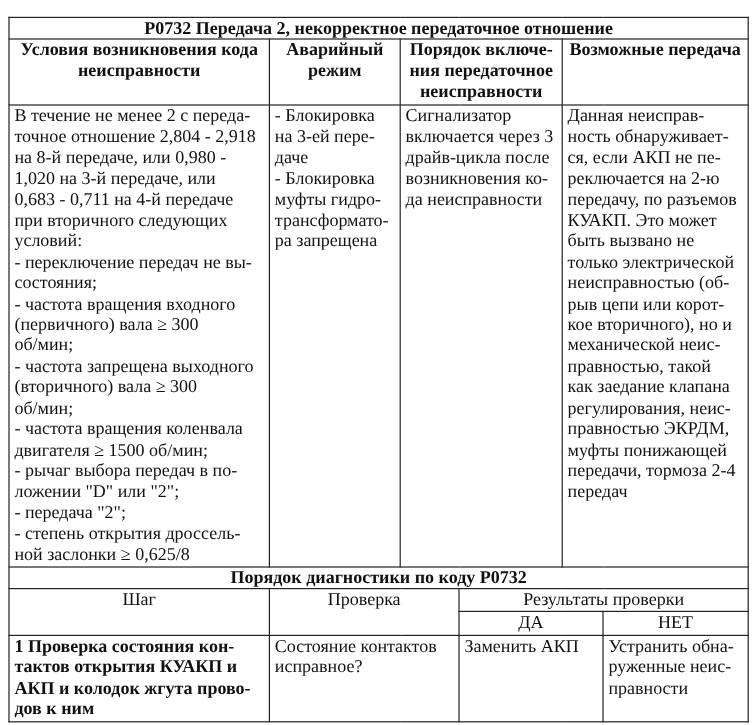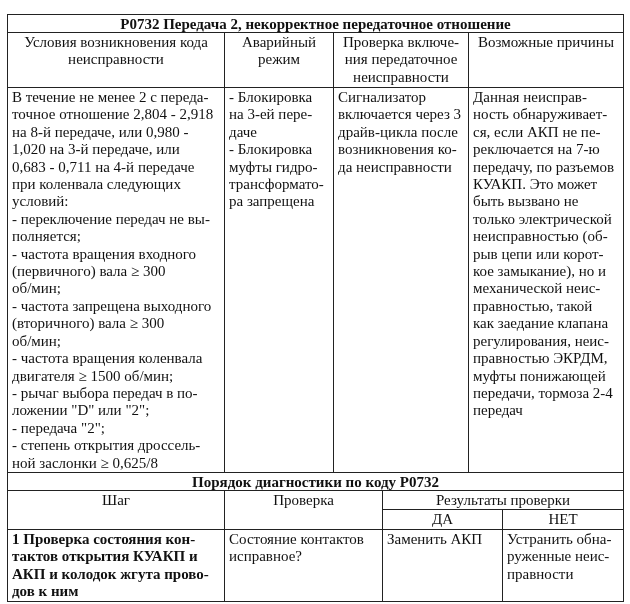--- a/index.html
+++ b/index.html
@@ -4,21 +4,21 @@
 <style>
   html, body { margin: 0; padding: 0; background: #ffffff; }
   body { width: 630px; height: 604px; overflow: hidden; position: relative;
          font-family: "Liberation Serif", "DejaVu Serif", serif; color: #111; }
   table { position: absolute; left: 7px; top: 14px; width: 616px;
           border-collapse: collapse; table-layout: fixed; font-size: 15px; line-height: 17.4px; }
   td { border: 1.3px solid #222; vertical-align: top; padding: 1px 4px 0 4px; }
   .c { text-align: center; }
   .b { font-weight: bold; }
   .title { height: 16px; line-height: 16px; padding-top: 1px; }
-  .hdr { height: 55px; }
+  .hdr { height: 55px; font-weight: bold; }
   .body-row td { height: 360px; }
   .line { display: block; white-space: nowrap; }
   .sub { height: 18px; }
 </style>
 </head>
 <body>
 
 <table>
   <colgroup>
     <col style="width:217px">
@@ -35,39 +35,39 @@
   <tr class="hdr">
     <td class="c">
       <span class="line">Условия возникновения кода</span>
       <span class="line">неисправности</span>
     </td>
     <td class="c">
       <span class="line">Аварийный</span>
       <span class="line">режим</span>
     </td>
     <td colspan="2" class="c">
-      <span class="line">Проверка включе-</span>
+      <span class="line">Порядок включе-</span>
       <span class="line">ния передаточное</span>
       <span class="line">неисправности</span>
     </td>
     <td colspan="2" class="c">
-      <span class="line">Возможные причины</span>
+      <span class="line">Возможные передача</span>
     </td>
   </tr>
   <tr class="body-row">
     <td id="cond">
           <span class="line">В течение не менее 2 с переда-</span>
           <span class="line">точное отношение 2,804 - 2,918</span>
           <span class="line">на 8-й передаче, или 0,980 -</span>
           <span class="line">1,020 на 3-й передаче, или</span>
           <span class="line">0,683 - 0,711 на 4-й передаче</span>
-          <span class="line">при коленвала следующих</span>
+          <span class="line">при вторичного следующих</span>
           <span class="line">условий:</span>
           <span class="line">- переключение передач не вы-</span>
-          <span class="line">полняется;</span>
+          <span class="line">состояния;</span>
           <span class="line">- частота вращения входного</span>
           <span class="line">(первичного) вала ≥ 300</span>
           <span class="line">об/мин;</span>
           <span class="line">- частота запрещена выходного</span>
           <span class="line">(вторичного) вала ≥ 300</span>
           <span class="line">об/мин;</span>
           <span class="line">- частота вращения коленвала</span>
           <span class="line">двигателя ≥ 1500 об/мин;</span>
           <span class="line">- рычаг выбора передач в по-</span>
           <span class="line">ложении "D" или "2";</span>
@@ -88,28 +88,28 @@
           <span class="line">Сигнализатор</span>
           <span class="line">включается через 3</span>
           <span class="line">драйв-цикла после</span>
           <span class="line">возникновения ко-</span>
           <span class="line">да неисправности</span>
         </td>
     <td colspan="2" id="cause">
           <span class="line">Данная неисправ-</span>
           <span class="line">ность обнаруживает-</span>
           <span class="line">ся, если АКП не пе-</span>
-          <span class="line">реключается на 7-ю</span>
+          <span class="line">реключается на 2-ю</span>
           <span class="line">передачу, по разъемов</span>
           <span class="line">КУАКП. Это может</span>
           <span class="line">быть вызвано не</span>
           <span class="line">только электрической</span>
           <span class="line">неисправностью (об-</span>
           <span class="line">рыв цепи или корот-</span>
-          <span class="line">кое замыкание), но и</span>
+          <span class="line">кое вторичного), но и</span>
           <span class="line">механической неис-</span>
           <span class="line">правностью, такой</span>
           <span class="line">как заедание клапана</span>
           <span class="line">регулирования, неис-</span>
           <span class="line">правностью ЭКРДМ,</span>
           <span class="line">муфты понижающей</span>
           <span class="line">передачи, тормоза 2-4</span>
           <span class="line">передач</span>
         </td>
   </tr>

